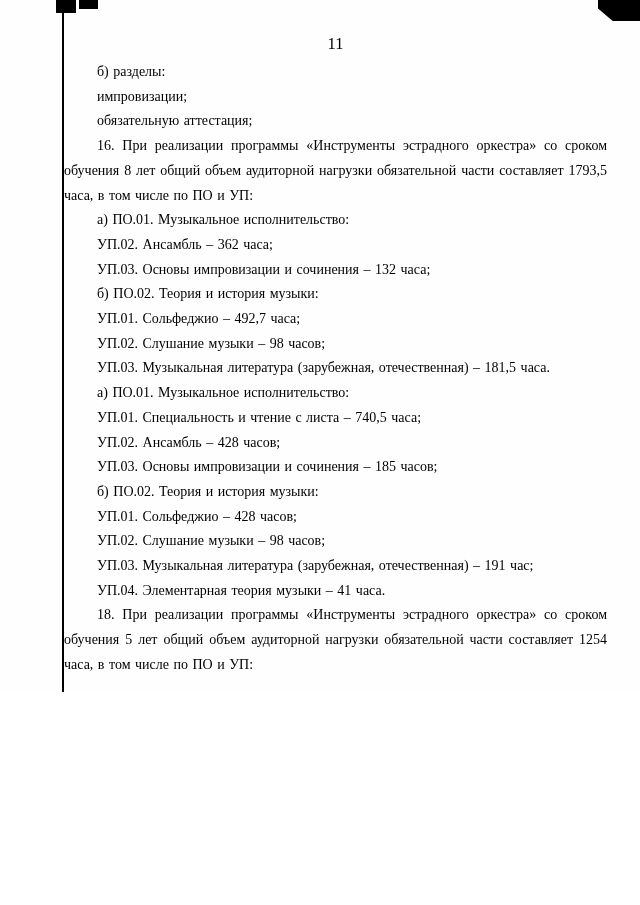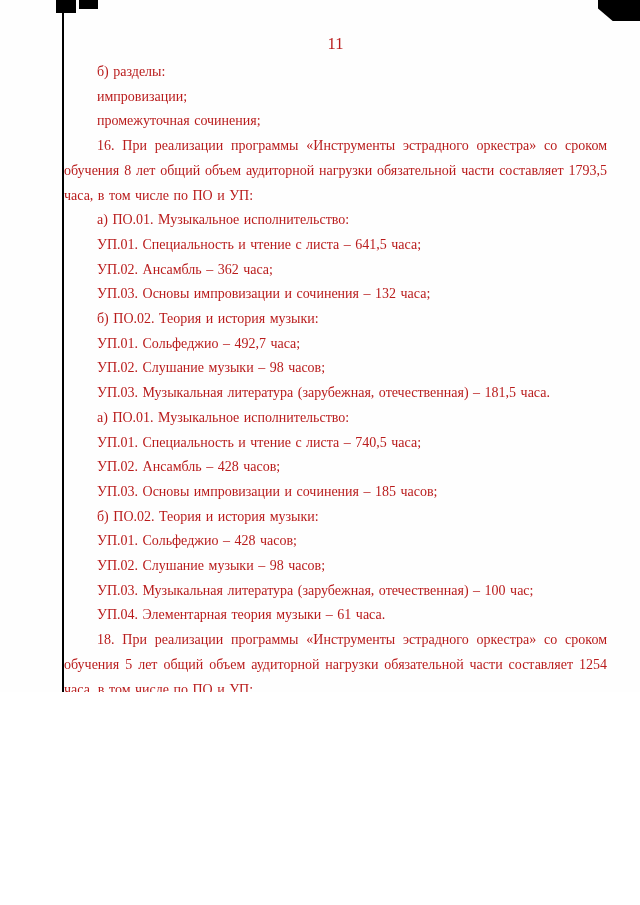--- a/index.html
+++ b/index.html
@@ -7,21 +7,21 @@
     padding: 0;
     background: #ffffff;
   }
   .page {
     position: relative;
     width: 640px;
     height: 692px;
     background: #fefefe;
     overflow: hidden;
     font-family: "Liberation Serif", "DejaVu Serif", serif;
-    color: #b91c1c;
+    color: #000000;
   }
   
   .scan-left-line {
     position: absolute;
     left: 62px;
     top: 0;
     width: 2px;
     height: 905px;
     background: #000;
   }
@@ -91,34 +91,33 @@
   <div class="scan-mark-tl-1"></div>
   <div class="scan-mark-tl-2"></div>
   <div class="scan-mark-tr"></div>
   <div class="scan-mark-br"></div>
 
   <div class="page-number">11</div>
 
   <div class="doc-body">
       <p>б) разделы:</p>
       <p>импровизации;</p>
-      <p>промежуточная сочинения;</p>
+      <p>обязательную аттестация;</p>
       <p>16. При реализации программы «Инструменты эстрадного оркестра» со сроком обучения 8 лет общий объем аудиторной нагрузки обязательной части составляет 1793,5 часа, в том числе по ПО и УП:</p>
       <p>а) ПО.01. Музыкальное исполнительство:</p>
-      <p>УП.01. Специальность и чтение с листа – 641,5 часа;</p>
       <p>УП.02. Ансамбль – 362 часа;</p>
       <p>УП.03. Основы импровизации и сочинения – 132 часа;</p>
       <p>б) ПО.02. Теория и история музыки:</p>
       <p>УП.01. Сольфеджио – 492,7 часа;</p>
       <p>УП.02. Слушание музыки – 98 часов;</p>
       <p>УП.03. Музыкальная литература (зарубежная, отечественная) – 181,5 часа.</p>
       <p>а) ПО.01. Музыкальное исполнительство:</p>
       <p>УП.01. Специальность и чтение с листа – 740,5 часа;</p>
       <p>УП.02. Ансамбль – 428 часов;</p>
       <p>УП.03. Основы импровизации и сочинения – 185 часов;</p>
       <p>б) ПО.02. Теория и история музыки:</p>
       <p>УП.01. Сольфеджио – 428 часов;</p>
       <p>УП.02. Слушание музыки – 98 часов;</p>
-      <p>УП.03. Музыкальная литература (зарубежная, отечественная) – 100 час;</p>
-      <p>УП.04. Элементарная теория музыки – 61 часа.</p>
+      <p>УП.03. Музыкальная литература (зарубежная, отечественная) – 191 час;</p>
+      <p>УП.04. Элементарная теория музыки – 41 часа.</p>
       <p>18. При реализации программы «Инструменты эстрадного оркестра» со сроком обучения 5 лет общий объем аудиторной нагрузки обязательной части составляет 1254 часа, в том числе по ПО и УП:</p>
     </div>
 </div>
 
 </body></html>

